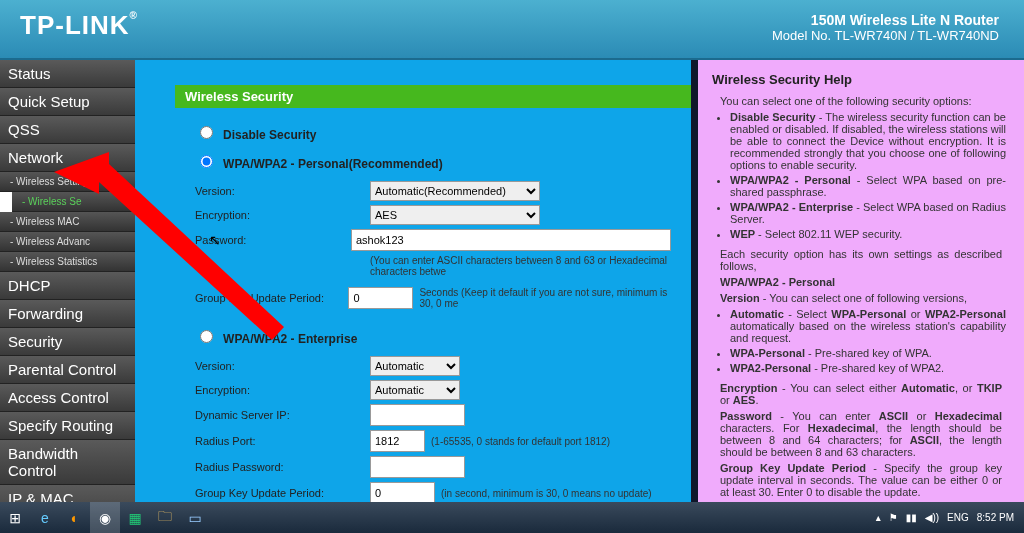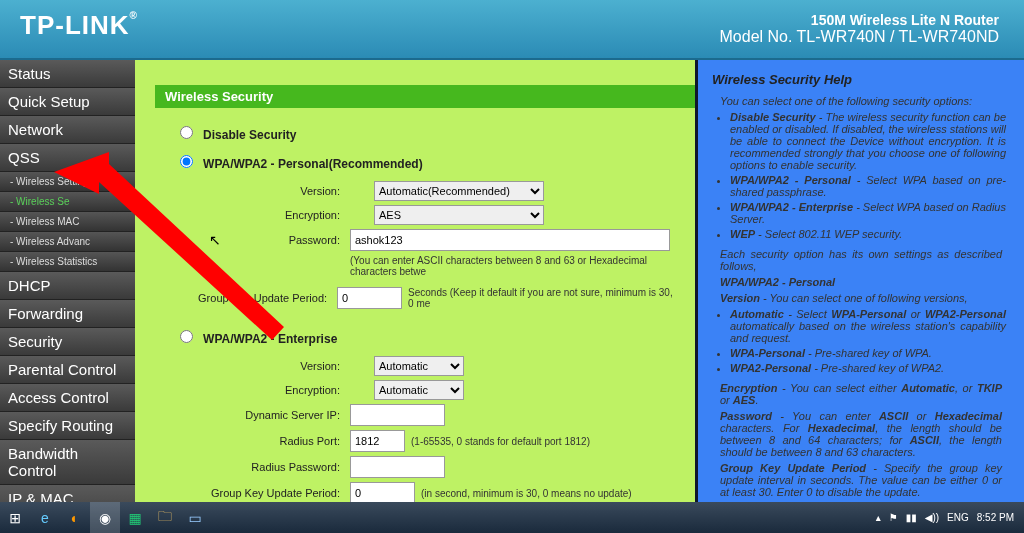--- a/index.html
+++ b/index.html
@@ -2,39 +2,39 @@
 <html><head>
 <meta charset="utf-8">
 <style>
   html,body{margin:0;padding:0;font-family:Arial,Helvetica,sans-serif;font-size:11px;color:#222;}
   body{background:#fff;width:1024px;height:533px;overflow:hidden;position:relative;}
   .header{background:linear-gradient(to bottom,#4cb0d0,#2b8bb5);height:58px;position:relative;color:#fff;border-bottom:2px solid #1b6a8e;padding-left:32px;}
   .logo{position:absolute;left:20px;top:10px;font-size:26px;font-weight:bold;letter-spacing:1px;}
   .logo sup{font-size:10px;vertical-align:top;}
   .hdr-right{position:absolute;right:25px;top:12px;text-align:right;}
   .hdr-right .l1{font-size:14px;font-weight:bold;}
-  .hdr-right .l2{font-size:16px;}
+  .hdr-right .l2{font-size:13px;}
   .layout{display:flex;height:442px;}
   .sidebar{width:135px;background:#fff;}
   .sb-item{background:linear-gradient(to bottom,#5a5a5a,#3a3a3a);color:#fff;font-size:15px;padding:5px 8px;border-bottom:1px solid #222;cursor:pointer;}
   .sb-sub{background:linear-gradient(to bottom,#555,#333);color:#ddd;font-size:10px;padding:4px 6px 4px 10px;border-bottom:1px solid #222;cursor:pointer;}
   .sb-sel{outline:2px solid #c00;outline-offset:-2px;}
-  .sb-sub.active{color:#5ad05a;}
-  .main{flex:1;background:#bef264;overflow:hidden;border-right:3px solid #0f172a;position:relative;}
+  .sb-sub.active{color:#5ad05a;margin-left:12px;}
+  .main{flex:1;background:#0ea5e9;overflow:hidden;border-right:7px solid #0f172a;position:relative;padding-left:20px;}
   .panel-title{background:#46b81e;color:#fff;font-weight:bold;font-size:13px;padding:4px 10px;margin:25px 0 15px 20px;}
   .form{padding:0 20px 10px 40px;font-size:11px;}
   .opt{margin:8px 0 10px 0;}
   .opt-label{font-weight:bold;font-size:12px;margin-left:4px;}
   .row{display:flex;align-items:center;margin:4px 0;}
-  .lbl{width:165px;text-align:right;padding-right:10px;}
+  .lbl{width:165px;text-align:left;padding-right:10px;}
   .ctl input[type=text],.ctl input[type=password]{border:1px solid #999;height:18px;padding:1px 4px;font-size:11px;}
-  .ctl select{border:1px solid #999;height:20px;font-size:11px;margin-left:24px;}
+  .ctl select{border:1px solid #999;height:20px;font-size:11px;}
   .hint{color:#333;font-size:10px;margin-left:6px;}
   .note{font-size:10px;color:#333;margin:4px 0 10px 175px;}
-  .help{width:298px;background:#3b82f6;padding:12px 14px;font-size:11px;overflow:hidden;color:#333;font-style:italic;}
+  .help{width:298px;background:#f0abfc;padding:12px 14px;font-size:11px;overflow:hidden;color:#333;}
   .help h3{font-size:13px;margin:0 0 8px 0;color:#222;}
   .help ul{margin:4px 4px 8px 18px;padding:0;}
   .help li{margin:3px 0;text-align:justify;}
   .help p{margin:4px 8px;text-align:justify;}
   .help b{font-weight:bold;}
   
   .arrow{position:absolute;left:54px;top:152px;width:230px;height:200px;pointer-events:none;z-index:50;}
   .cursor{position:absolute;left:209px;top:232px;font-size:14px;color:#000;pointer-events:none;z-index:40;}
   
   .taskbar{position:absolute;left:0;bottom:0;right:0;height:31px;background:linear-gradient(to bottom,#3a4a5c,#1a2a3c);display:flex;align-items:center;color:#fff;font-size:10px;}
@@ -52,22 +52,22 @@
     <div class="l1">150M Wireless Lite N Router</div>
     <div class="l2">Model No. TL-WR740N / TL-WR740ND</div>
   </div>
 </div>
 
 <div class="layout">
 
   <div class="sidebar">
     <div class="sb-item">Status</div>
     <div class="sb-item">Quick Setup</div>
+    <div class="sb-item">QSS</div>
     <div class="sb-item">Network</div>
-    <div class="sb-item">QSS</div>
     <div class="sb-sub">- Wireless Settings</div>
     <div class="sb-sub active">- Wireless Se</div>
     <div class="sb-sub">- Wireless MAC</div>
     <div class="sb-sub">- Wireless Advanc</div>
     <div class="sb-sub">- Wireless Statistics</div>
     <div class="sb-item">DHCP</div>
     <div class="sb-item">Forwarding</div>
     <div class="sb-item">Security</div>
     <div class="sb-item">Parental Control</div>
     <div class="sb-item">Access Control</div>

